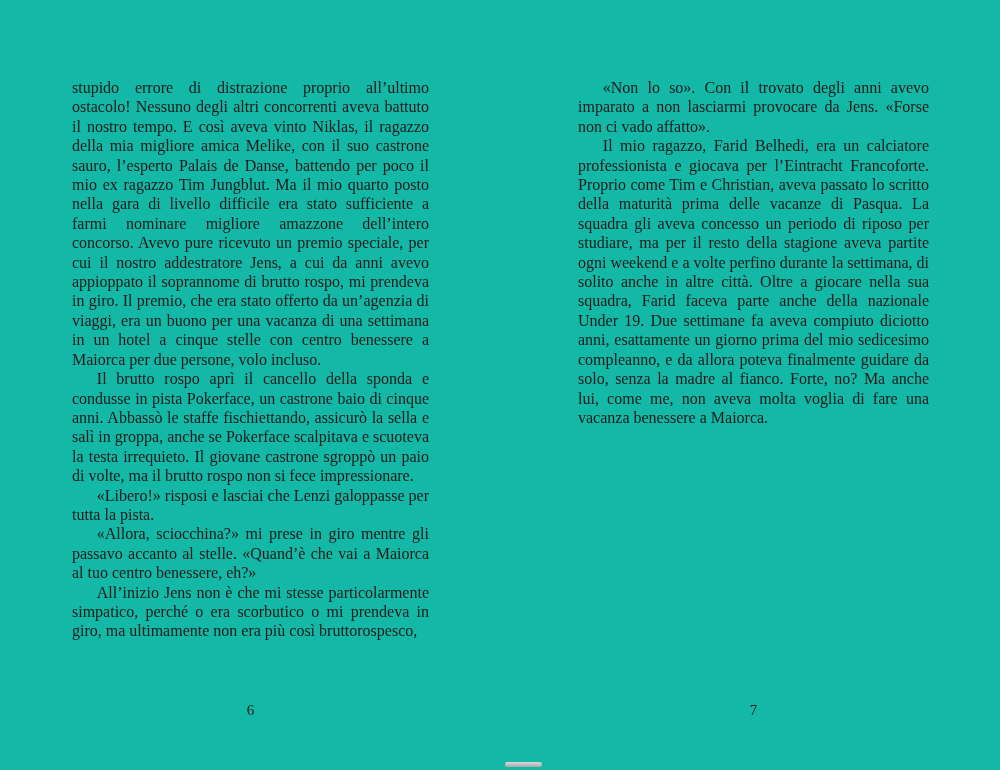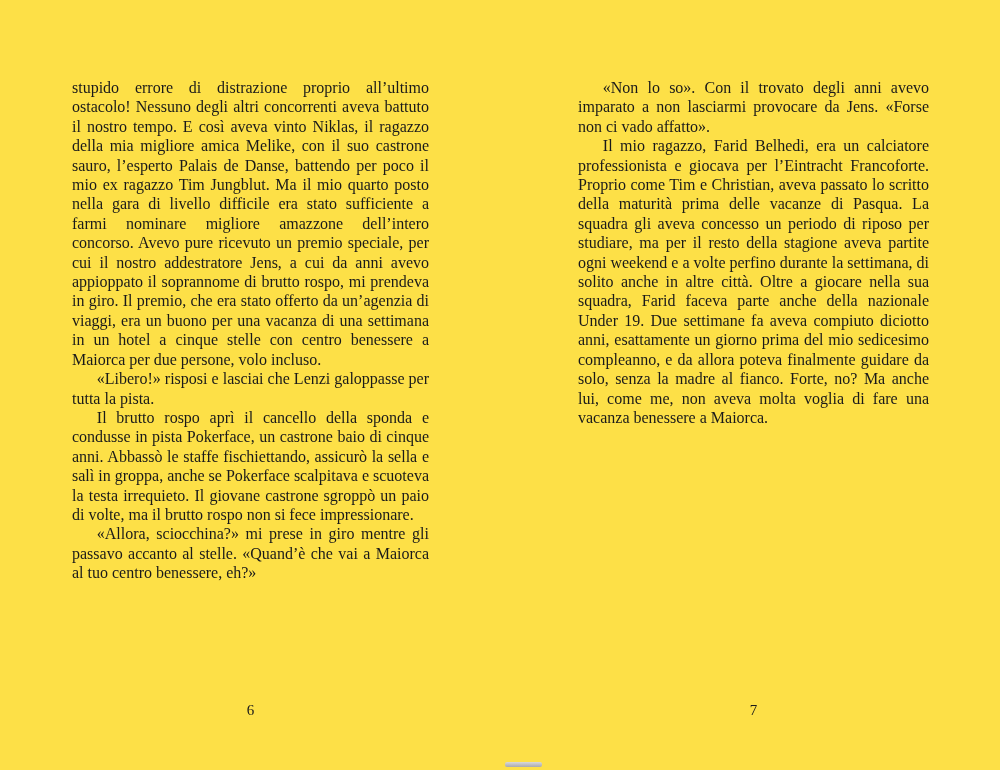--- a/index.html
+++ b/index.html
@@ -7,21 +7,21 @@
     padding: 0;
     width: 1000px;
     height: 770px;
     background: #ffffff;
     overflow: hidden;
   }
   .spread {
     position: relative;
     width: 1000px;
     height: 770px;
-    background: #fde047;
+    background: #14b8a6;
     font-family: "Liberation Serif", "DejaVu Serif", serif;
     color: #1a1a1a;
   }
   .text-column {
     position: absolute;
     top: 78px;
     text-align: justify;
     font-size: 16px;
     line-height: 19.4px;
     hyphens: auto;
@@ -54,23 +54,24 @@
     background: linear-gradient(#d8d8da, #a9a9ad);
   }
 </style>
 </head>
 <body>
 
 <div class="spread">
 
   <div class="text-column col-left">
     <p>stupido errore di distrazione proprio all’ultimo ostacolo! Nessuno degli altri concorrenti aveva battuto il nostro tempo. E così aveva vinto Niklas, il ragazzo della mia migliore amica Melike, con il suo castrone sauro, l’esperto Palais de Danse, battendo per poco il mio ex ragazzo Tim Jungblut. Ma il mio quarto posto nella gara di livello difficile era stato sufficiente a farmi nominare migliore amazzone dell’intero concorso. Avevo pure ricevuto un premio speciale, per cui il nostro addestratore Jens, a cui da anni avevo appioppato il soprannome di brutto rospo, mi prendeva in giro. Il premio, che era stato offerto da un’agenzia di viaggi, era un buono per una vacanza di una settimana in un hotel a cinque stelle con centro benessere a Maiorca per due persone, volo incluso.</p>
+    <p class="ind">Il brutto rospo aprì il cancello della sponda e condusse in pista Pokerface, un castrone baio di cinque anni. Abbassò le staffe fischiettando, assicurò la sella e salì in groppa, anche se Pokerface scalpitava e scuoteva la testa irrequieto. Il giovane castrone sgroppò un paio di volte, ma il brutto rospo non si fece impressionare.</p>
     <p class="ind">«Libero!» risposi e lasciai che Lenzi galoppasse per tutta la pista.</p>
-    <p class="ind">Il brutto rospo aprì il cancello della sponda e condusse in pista Pokerface, un castrone baio di cinque anni. Abbassò le staffe fischiettando, assicurò la sella e salì in groppa, anche se Pokerface scalpitava e scuoteva la testa irrequieto. Il giovane castrone sgroppò un paio di volte, ma il brutto rospo non si fece impressionare.</p>
     <p class="ind">«Allora, sciocchina?» mi prese in giro mentre gli passavo accanto al stelle. «Quand’è che vai a Maiorca al tuo centro benessere, eh?»</p>
+    <p class="ind">All’inizio Jens non è che mi stesse particolarmente simpatico, perché o era scorbutico o mi prendeva in giro, ma ultimamente non era più così bruttorospesco,</p>
   </div>
 
   <div class="text-column col-right">
     <p class="ind">«Non lo so». Con il trovato degli anni avevo imparato a non lasciarmi provocare da Jens. «Forse non ci vado affatto».</p>
     <p class="ind">Il mio ragazzo, Farid Belhedi, era un calciatore professionista e giocava per l’Eintracht Francoforte. Proprio come Tim e Christian, aveva passato lo scritto della maturità prima delle vacanze di Pasqua. La squadra gli aveva concesso un periodo di riposo per studiare, ma per il resto della stagione aveva partite ogni weekend e a volte perfino durante la settimana, di solito anche in altre città. Oltre a giocare nella sua squadra, Farid faceva parte anche della nazionale Under 19. Due settimane fa aveva compiuto diciotto anni, esattamente un giorno prima del mio sedicesimo compleanno, e da allora poteva finalmente guidare da solo, senza la madre al fianco. Forte, no? Ma anche lui, come me, non aveva molta voglia di fare una vacanza benessere a Maiorca.</p>
   </div>
 
   <div class="page-num pn-left">6</div>
   <div class="page-num pn-right">7</div>
 

